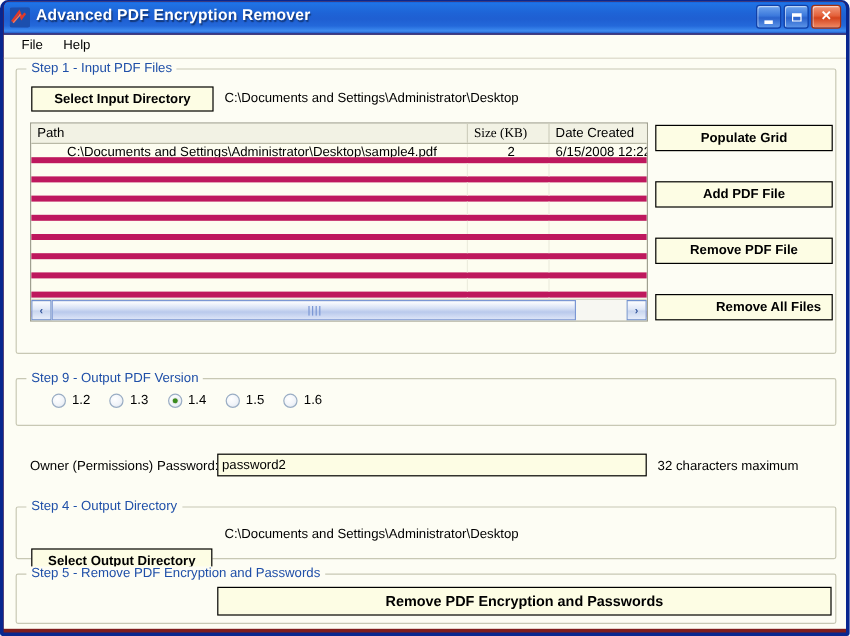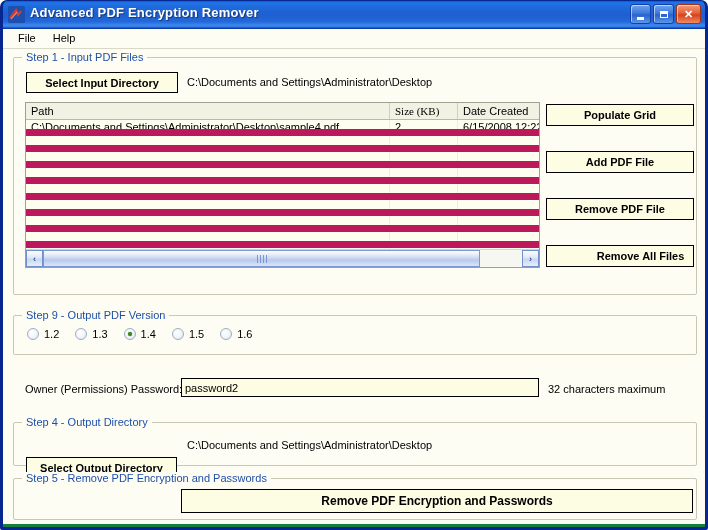--- a/index.html
+++ b/index.html
@@ -15,21 +15,21 @@
     background: #ffffff;
   }
 
   
   .window {
     position: absolute;
     left: 0; top: 0;
     width: 708px;
     height: 530px;
     box-sizing: border-box;
-    background: #15803d;
+    background: #7f1d1d;
     border: 1px solid #08268f;
     border-left-width: 3px;
     border-right-width: 3px;
     border-bottom-width: 3px;
     border-radius: 7px 7px 2px 2px;
     overflow: hidden;
   }
 
   
   .titlebar {
@@ -182,21 +182,22 @@
     color: #000;
     border-right: 1px solid #cfcfbe;
     overflow: hidden;
     white-space: nowrap;
   }
   .grid-body { position: relative; }
   .grow {
     display: flex;
     height: 16px;
     box-sizing: border-box;
-    border-bottom: 7px solid #be185d;
+    border-bottom: 5px solid #be185d;
+    text-align: center;
   }
   .gc {
     box-sizing: border-box;
     padding: 1px 0 0 5px;
     font-size: 11px;
     color: #000;
     border-right: 1px solid #ededde;
     overflow: hidden;
     white-space: nowrap;
   }
@@ -236,20 +237,21 @@
     display: flex; align-items: center; justify-content: center;
   }
   .sb-grip { display: flex; gap: 2px; }
   .sb-grip i { display: block; width: 1px; height: 8px; background: #7b97d4; }
 
   
   .radio-row {
     position: absolute;
     display: flex;
     align-items: flex-start;
+    margin-left: 16px;
   }
   .radio {
     display: flex;
     align-items: center;
     margin-right: 16px;
   }
   .radio .dot {
     width: 12px; height: 12px;
     border-radius: 50%;
     box-sizing: border-box;

